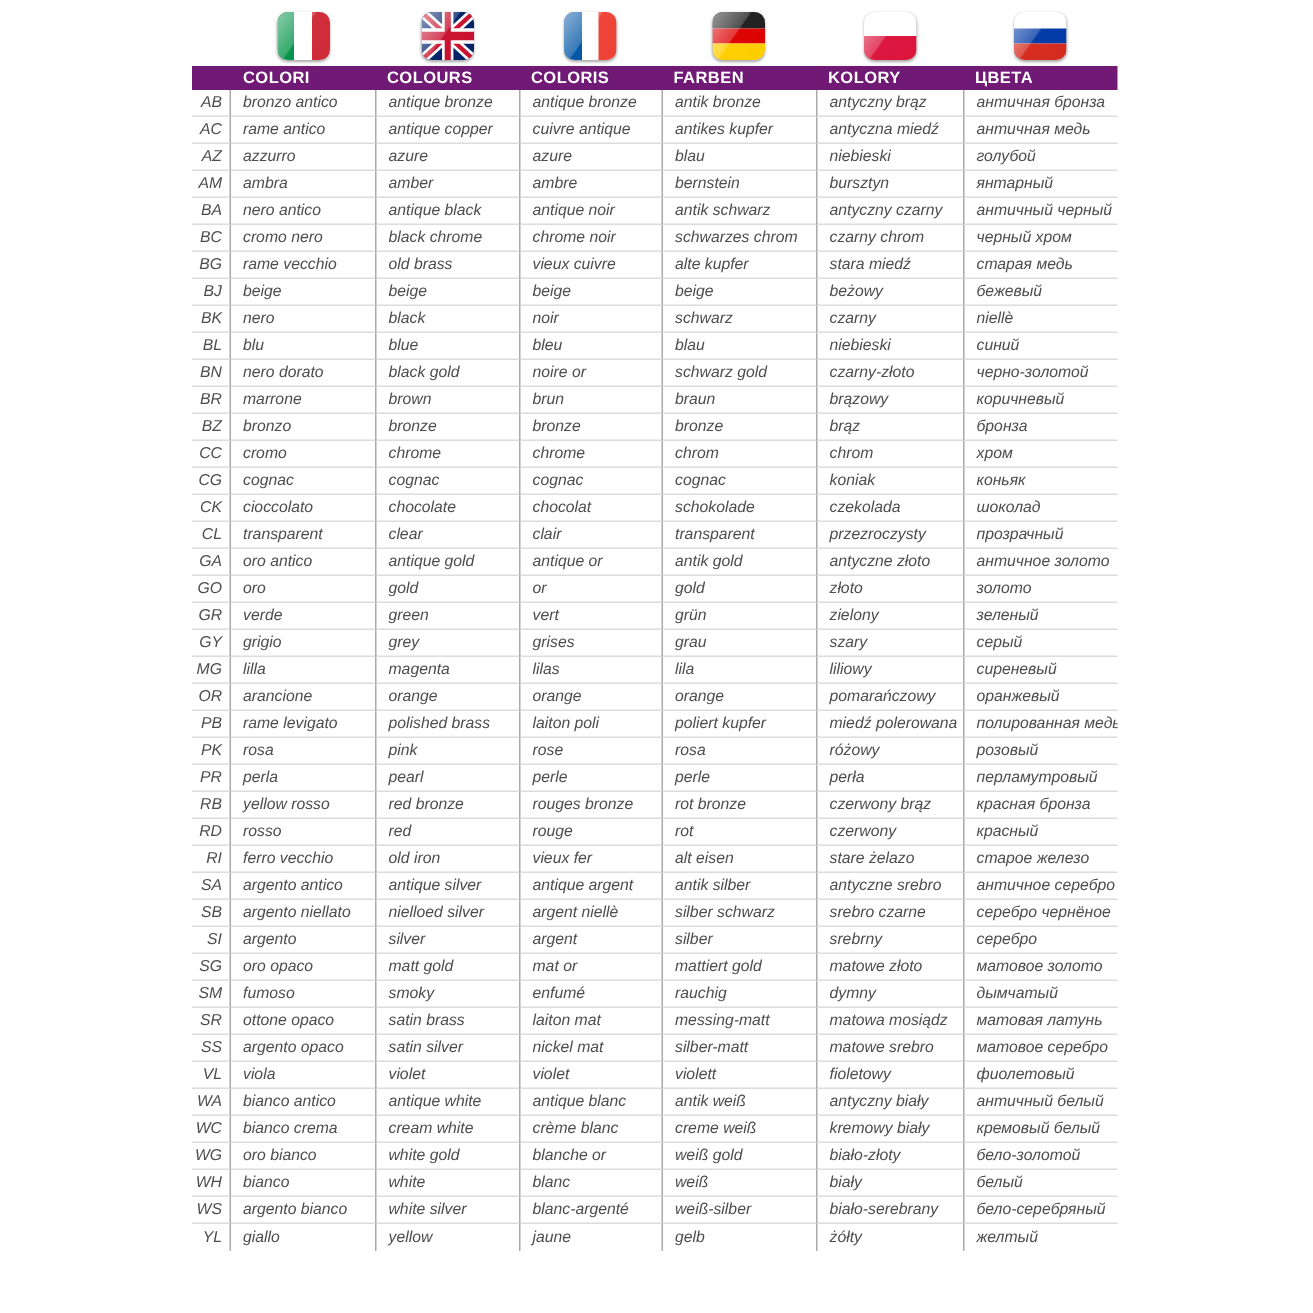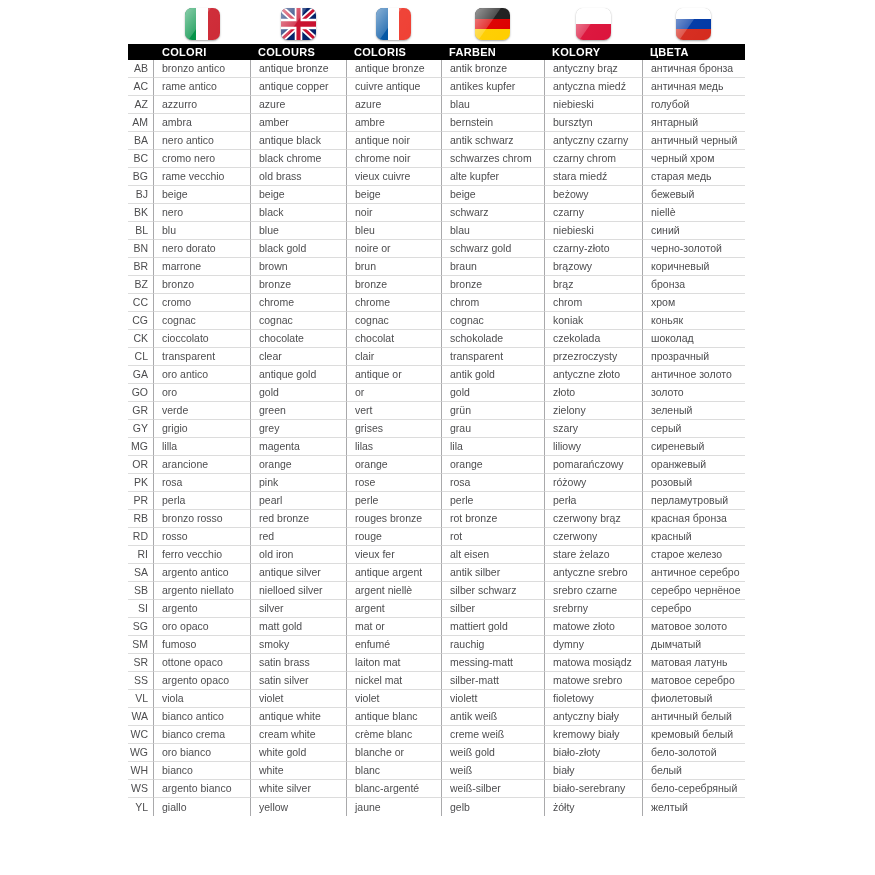--- a/index.html
+++ b/index.html
@@ -19,27 +19,27 @@
     display:flex;
   }
   .flag.horizontal{flex-direction:column;}
   .flag .stripe{flex:1;}
   .flag .gloss{
     position:absolute;inset:0;border-radius:7px;
     background:linear-gradient(125deg, rgba(255,255,255,0.55) 0%, rgba(255,255,255,0.22) 44%, rgba(255,255,255,0.02) 46%, rgba(255,255,255,0) 100%);
   }
   .flag svg{position:absolute;inset:0;width:100%;height:100%;}
   
-  #header-row{height:16px;background:#000000;align-items:center;}
+  #header-row{height:16px;background:#701a75;align-items:center;}
   .header-cell{
     color:#ffffff;font-size:11px;font-weight:bold;letter-spacing:0.3px;
     padding-left:8px;line-height:16px;white-space:nowrap;
   }
   
-  .body-row{height:18px;align-items:center;}
+  .body-row{height:18px;align-items:center;font-style:italic;}
   .body-row .cell{
     font-size:10.5px;color:#4d4d4f;line-height:17px;white-space:nowrap;overflow:hidden;
     border-bottom:1px solid #dcdcdc;height:100%;box-sizing:border-box;
     display:flex;align-items:center;
   }
   .body-row .code-cell{
     justify-content:flex-end;padding-right:5px;
     border-right:1px solid #a9a9ab;
   }
   .body-row .lang-cell{padding-left:8px;}
@@ -315,40 +315,49 @@
       <div class="grid-row body-row">
         <div class="cell code-cell">OR</div>
         <div class="cell lang-cell">arancione</div>
         <div class="cell lang-cell">orange</div>
         <div class="cell lang-cell">orange</div>
         <div class="cell lang-cell">orange</div>
         <div class="cell lang-cell">pomarańczowy</div>
         <div class="cell lang-cell">оранжевый</div>
       </div>
       <div class="grid-row body-row">
+        <div class="cell code-cell">PB</div>
+        <div class="cell lang-cell">rame levigato</div>
+        <div class="cell lang-cell">polished brass</div>
+        <div class="cell lang-cell">laiton poli</div>
+        <div class="cell lang-cell">poliert kupfer</div>
+        <div class="cell lang-cell">miedź polerowana</div>
+        <div class="cell lang-cell">полированная медь</div>
+      </div>
+      <div class="grid-row body-row">
         <div class="cell code-cell">PK</div>
         <div class="cell lang-cell">rosa</div>
         <div class="cell lang-cell">pink</div>
         <div class="cell lang-cell">rose</div>
         <div class="cell lang-cell">rosa</div>
         <div class="cell lang-cell">różowy</div>
         <div class="cell lang-cell">розовый</div>
       </div>
       <div class="grid-row body-row">
         <div class="cell code-cell">PR</div>
         <div class="cell lang-cell">perla</div>
         <div class="cell lang-cell">pearl</div>
         <div class="cell lang-cell">perle</div>
         <div class="cell lang-cell">perle</div>
         <div class="cell lang-cell">perła</div>
         <div class="cell lang-cell">перламутровый</div>
       </div>
       <div class="grid-row body-row">
         <div class="cell code-cell">RB</div>
-        <div class="cell lang-cell">bronzo rosso</div>
+        <div class="cell lang-cell">yellow rosso</div>
         <div class="cell lang-cell">red bronze</div>
         <div class="cell lang-cell">rouges bronze</div>
         <div class="cell lang-cell">rot bronze</div>
         <div class="cell lang-cell">czerwony brąz</div>
         <div class="cell lang-cell">красная бронза</div>
       </div>
       <div class="grid-row body-row">
         <div class="cell code-cell">RD</div>
         <div class="cell lang-cell">rosso</div>
         <div class="cell lang-cell">red</div>

